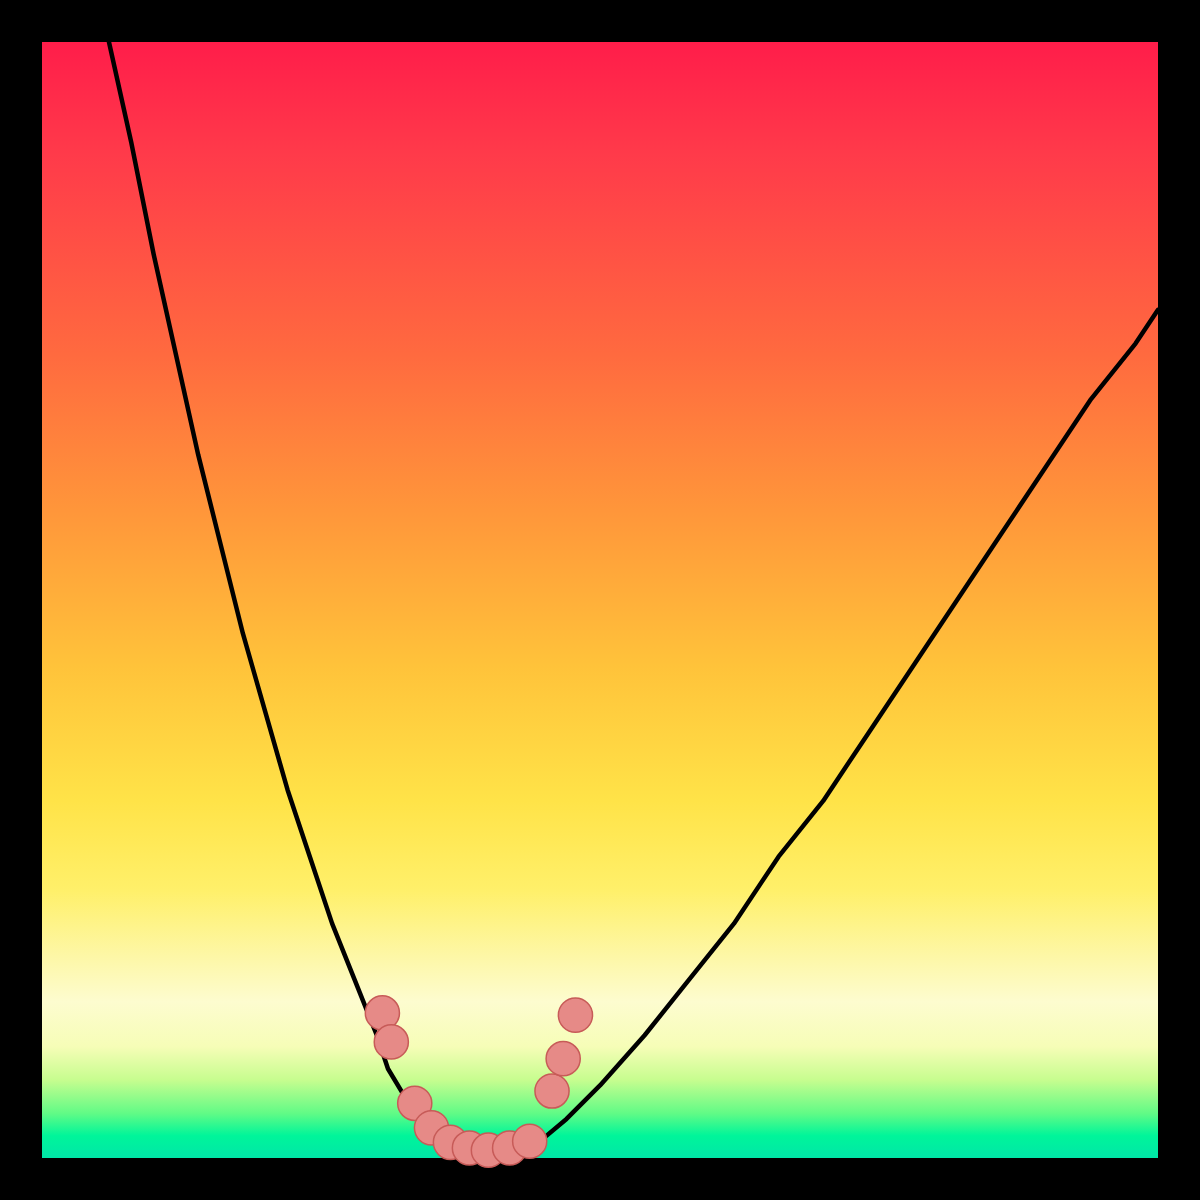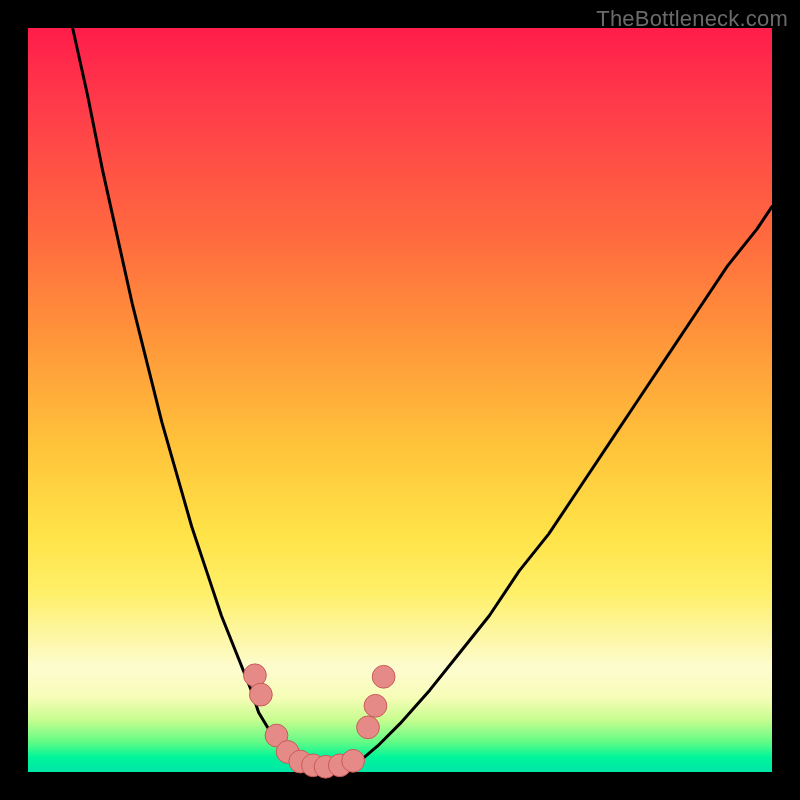--- a/index.html
+++ b/index.html
@@ -80,14 +80,13 @@
           <circle cx="284.95" cy="737.30" r="11.38" fill="#e68a87" stroke="#c75b58" stroke-width="1"></circle>
           <circle cx="297.60" cy="738.79" r="11.38" fill="#e68a87" stroke="#c75b58" stroke-width="1"></circle>
           <circle cx="311.74" cy="737.30" r="11.38" fill="#e68a87" stroke="#c75b58" stroke-width="1"></circle>
           <circle cx="325.13" cy="732.84" r="11.38" fill="#e68a87" stroke="#c75b58" stroke-width="1"></circle>
           <circle cx="340.01" cy="699.36" r="11.38" fill="#e68a87" stroke="#c75b58" stroke-width="1"></circle>
           <circle cx="347.45" cy="677.78" r="11.38" fill="#e68a87" stroke="#c75b58" stroke-width="1"></circle>
           <circle cx="355.63" cy="648.77" r="11.38" fill="#e68a87" stroke="#c75b58" stroke-width="1"></circle>
         </g>
     </svg>
   </div>
-  <div class="watermark">TheBottleneck.com</div>
 </div>
 
 </body></html>

